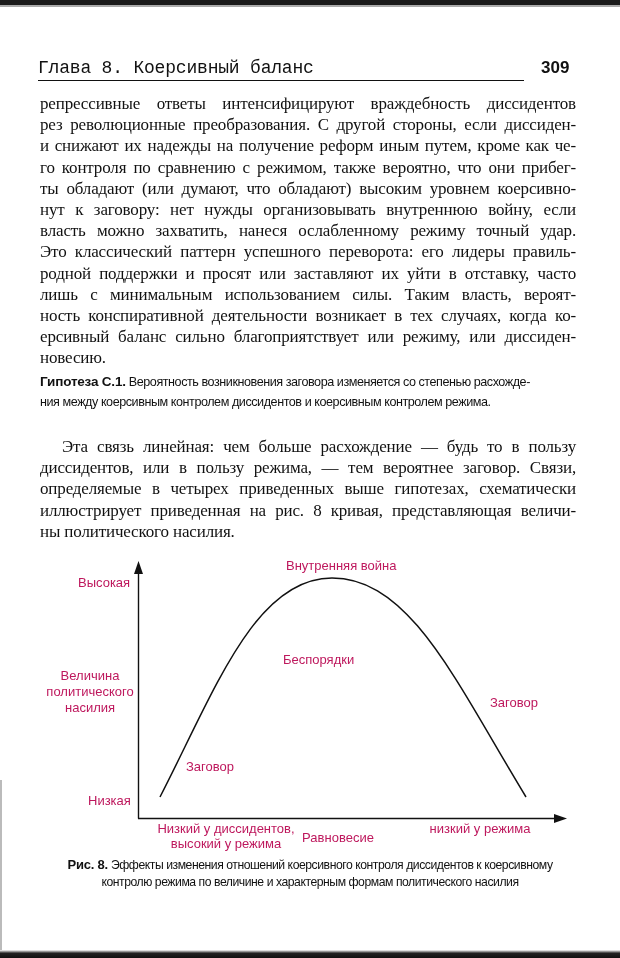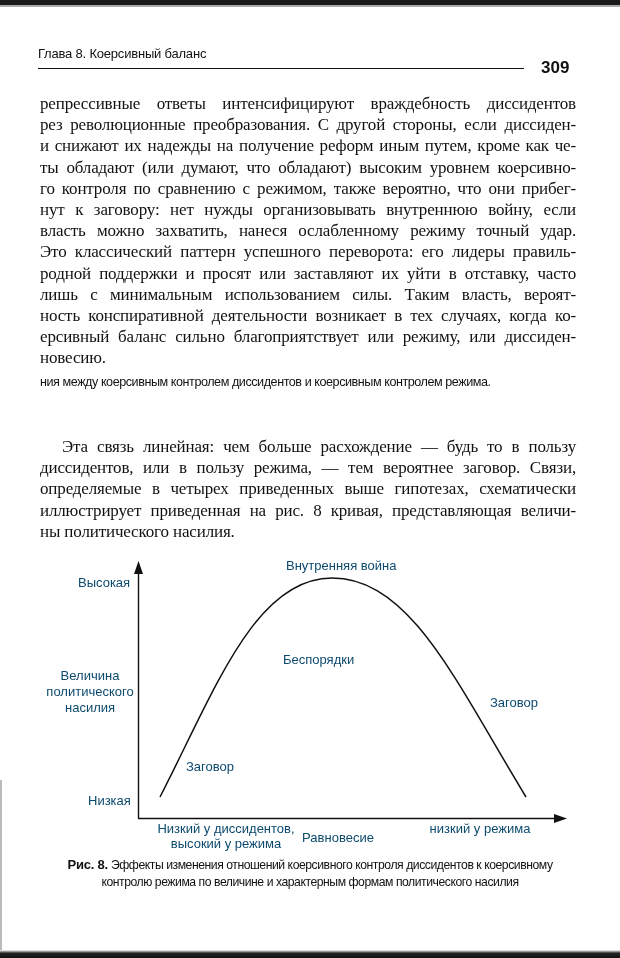--- a/index.html
+++ b/index.html
@@ -7,42 +7,42 @@
     width: 620px; height: 958px; position: relative; overflow: hidden;
     background: #ffffff; color: #111;
     font-family: "Liberation Serif", "DejaVu Serif", serif;
   }
   .top-rule { position: absolute; left: 0; top: 0; width: 620px; height: 5px; background: #1a1a1a; }
   .top-rule2 { position: absolute; left: 0; top: 5px; width: 620px; height: 2px; background: #555; opacity: .5; }
   .bottom-rule { position: absolute; left: 0; top: 950px; width: 620px; height: 8px;
     background: linear-gradient(#fff 0%, #222 40%, #111 100%); }
   .left-edge { position: absolute; left: 0; top: 780px; width: 2px; height: 170px; background: #777; opacity: .5; }
 
-  .running-head { position: absolute; left: 38px; top: 46px; width: 486px; height: 22px;
+  .running-head { position: absolute; left: 38px; top: 58px; width: 486px; height: 22px;
     border-bottom: 1.5px solid #111;
-    font-family: Liberation Sans, sans-serif; font-size: 13px; letter-spacing: -0.2px; }
+    font-family: Liberation Mono, monospace; font-size: 18px; letter-spacing: -0.2px; }
   .page-number { position: absolute; left: 541px; top: 58px;
     font-family: "Liberation Sans", "DejaVu Sans", sans-serif; font-weight: bold; font-size: 17px; }
 
   .body-text { position: absolute; left: 40px; width: 536px;
     font-size: 17px; line-height: 21.2px; letter-spacing: -0.15px; }
   .body-text .ln { display: block; white-space: nowrap; text-align: justify; text-align-last: justify; height: 21.2px; }
   .body-text .ln.last { text-align-last: left; font-family: Liberation Serif, serif; }
   .body-text .ln.indent { padding-left: 22px; }
 
   .hypothesis { position: absolute; left: 40px; top: 372px; width: 536px;
     font-family: "Liberation Sans", "DejaVu Sans", sans-serif; font-size: 12.6px; line-height: 20px;
     letter-spacing: -0.45px; }
   .hypothesis .ln { display: block; white-space: nowrap; }
   .hypothesis b { font-weight: bold; font-size: 13.5px; letter-spacing: -0.2px; }
 
   .figure { position: absolute; left: 0; top: 550px; width: 620px; height: 300px; }
   .figure svg { position: absolute; left: 0; top: 0; }
   .fig-label { position: absolute; font-family: "Liberation Sans", "DejaVu Sans", sans-serif;
-    font-size: 13px; color: #0c4a6e; white-space: nowrap; line-height: 16px; }
+    font-size: 13px; color: #be185d; white-space: nowrap; line-height: 16px; }
   .fig-label.center { text-align: center; }
 
   .caption { position: absolute; left: 40px; top: 856px; width: 540px; text-align: center;
     font-family: "Liberation Sans", "DejaVu Sans", sans-serif; font-size: 12.2px; line-height: 17px; letter-spacing: -0.45px; }
   .caption .ln { display: block; white-space: nowrap; }
   .caption b { font-weight: bold; font-size: 13px; letter-spacing: -0.2px; }
 </style>
 </head>
 <body>
 
@@ -52,33 +52,34 @@
 
 <div class="running-head">
   <span>Глава 8. Коерсивный баланс</span>
 </div>
 <div class="page-number">309</div>
 
 <div class="body-text" style="top: 93px;">
   <span class="ln">репрессивные ответы интенсифицируют враждебность диссидентов</span>
   <span class="ln">рез революционные преобразования. С другой стороны, если диссиден-</span>
   <span class="ln">и снижают их надежды на получение реформ иным путем, кроме как че-</span>
+  <span class="ln">го контроля по сравнению с режимом, также вероятно, что они прибег-</span>
   <span class="ln">ты обладают (или думают, что обладают) высоким уровнем коерсивно-</span>
-  <span class="ln">го контроля по сравнению с режимом, также вероятно, что они прибег-</span>
   <span class="ln">нут к заговору: нет нужды организовывать внутреннюю войну, если</span>
   <span class="ln">власть можно захватить, нанеся ослабленному режиму точный удар.</span>
   <span class="ln">Это классический паттерн успешного переворота: его лидеры правиль-</span>
   <span class="ln">родной поддержки и просят или заставляют их уйти в отставку, часто</span>
   <span class="ln">лишь с минимальным использованием силы. Таким власть, вероят-</span>
   <span class="ln">ность конспиративной деятельности возникает в тех случаях, когда ко-</span>
   <span class="ln">ерсивный баланс сильно благоприятствует или режиму, или диссиден-</span>
   <span class="ln last">новесию.</span>
 </div>
 
 <div class="hypothesis">
+  <span class="ln"><b>Гипотеза С.1.</b><span> Вероятность возникновения заговора изменяется со степенью расхожде-</span></span>
   <span class="ln">ния между коерсивным контролем диссидентов и коерсивным контролем режима.</span>
 </div>
 
 <div class="body-text" style="top: 436px;">
   <span class="ln indent">Эта связь линейная: чем больше расхождение — будь то в пользу</span>
   <span class="ln">диссидентов, или в пользу режима, — тем вероятнее заговор. Связи,</span>
   <span class="ln">определяемые в четырех приведенных выше гипотезах, схематически</span>
   <span class="ln">иллюстрирует приведенная на рис. 8 кривая, представляющая величи-</span>
   <span class="ln last">ны политического насилия.</span>
 </div>

